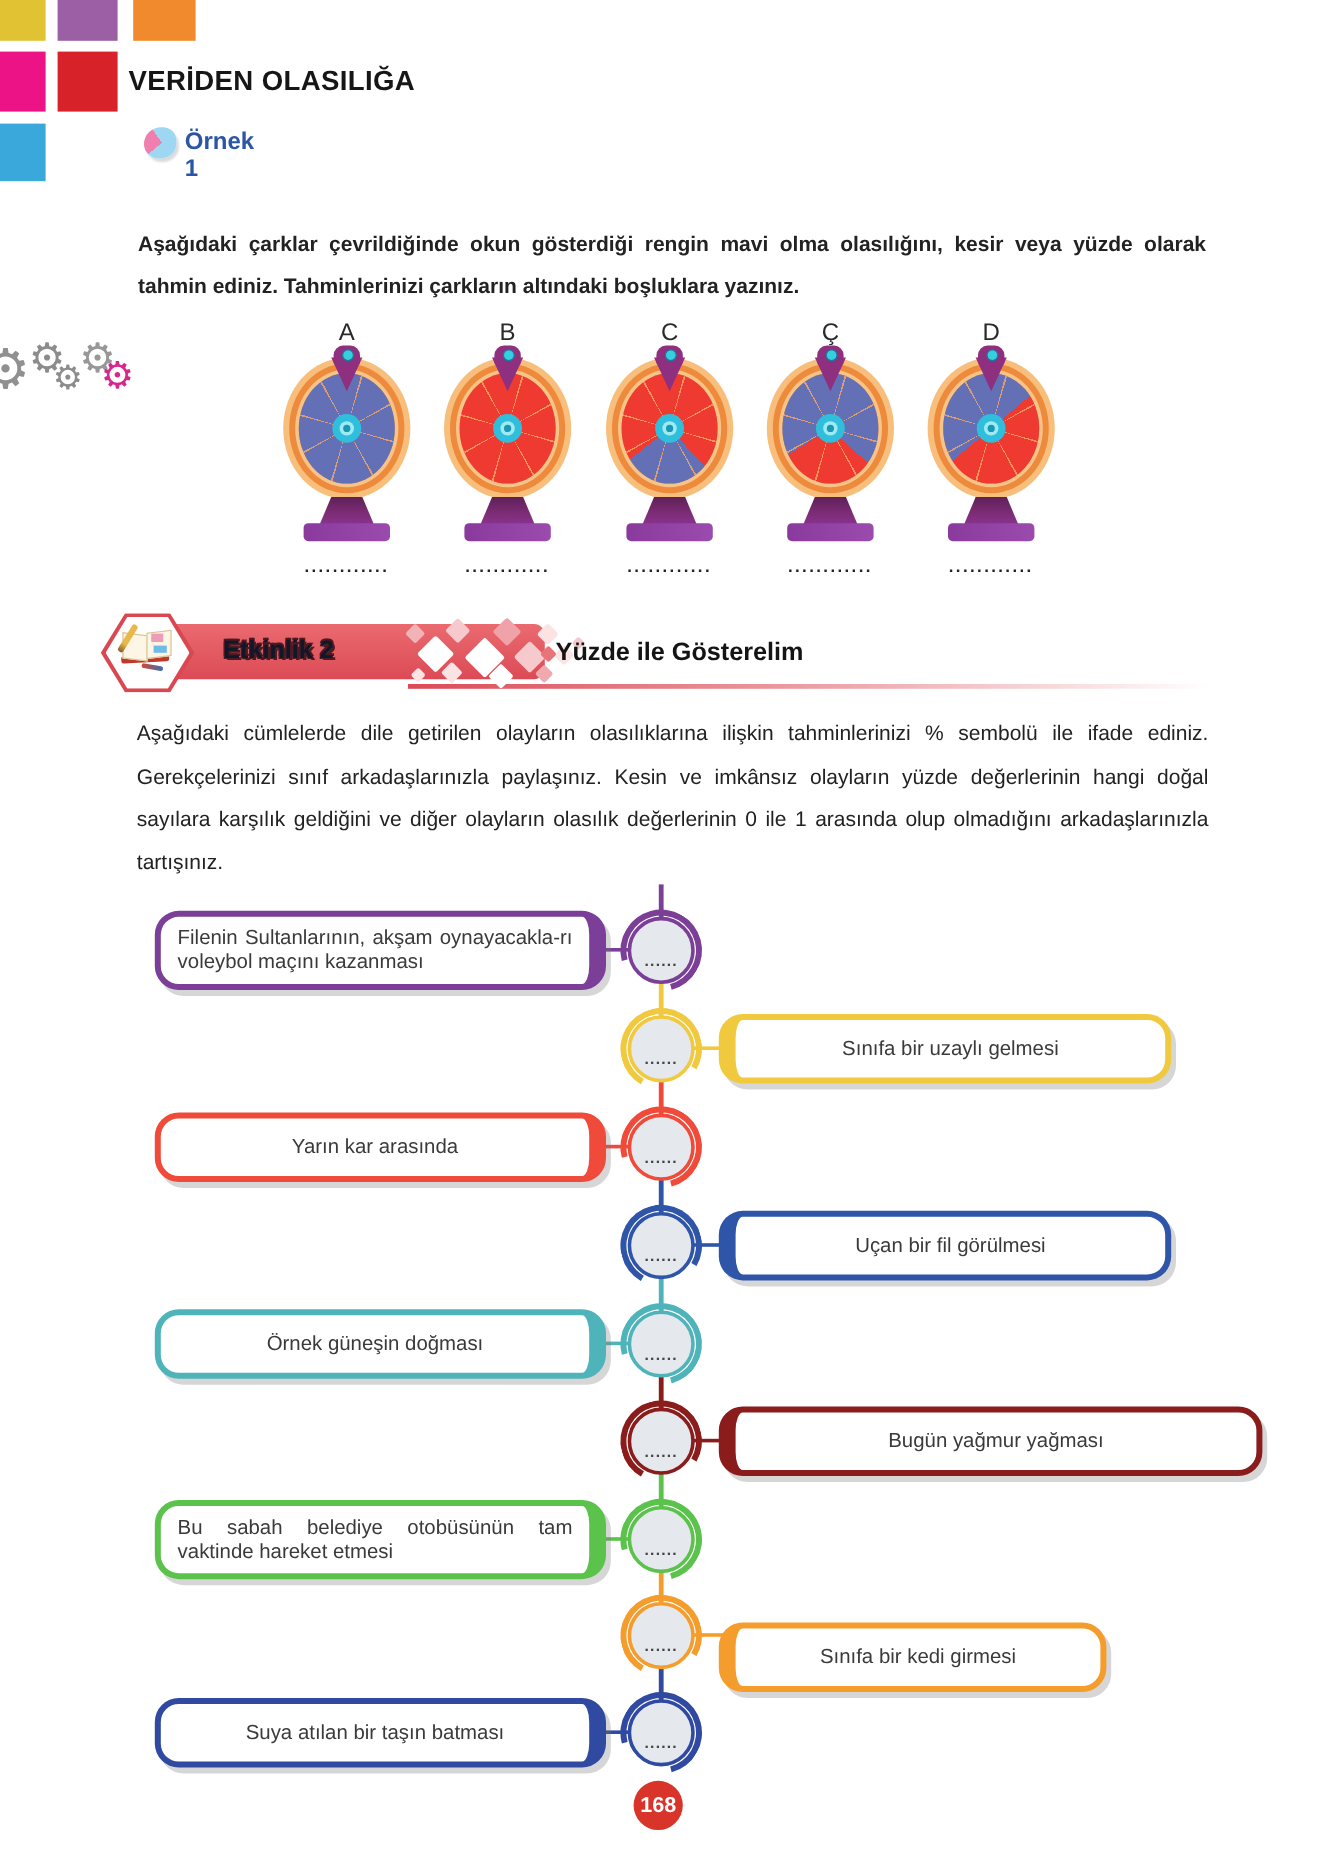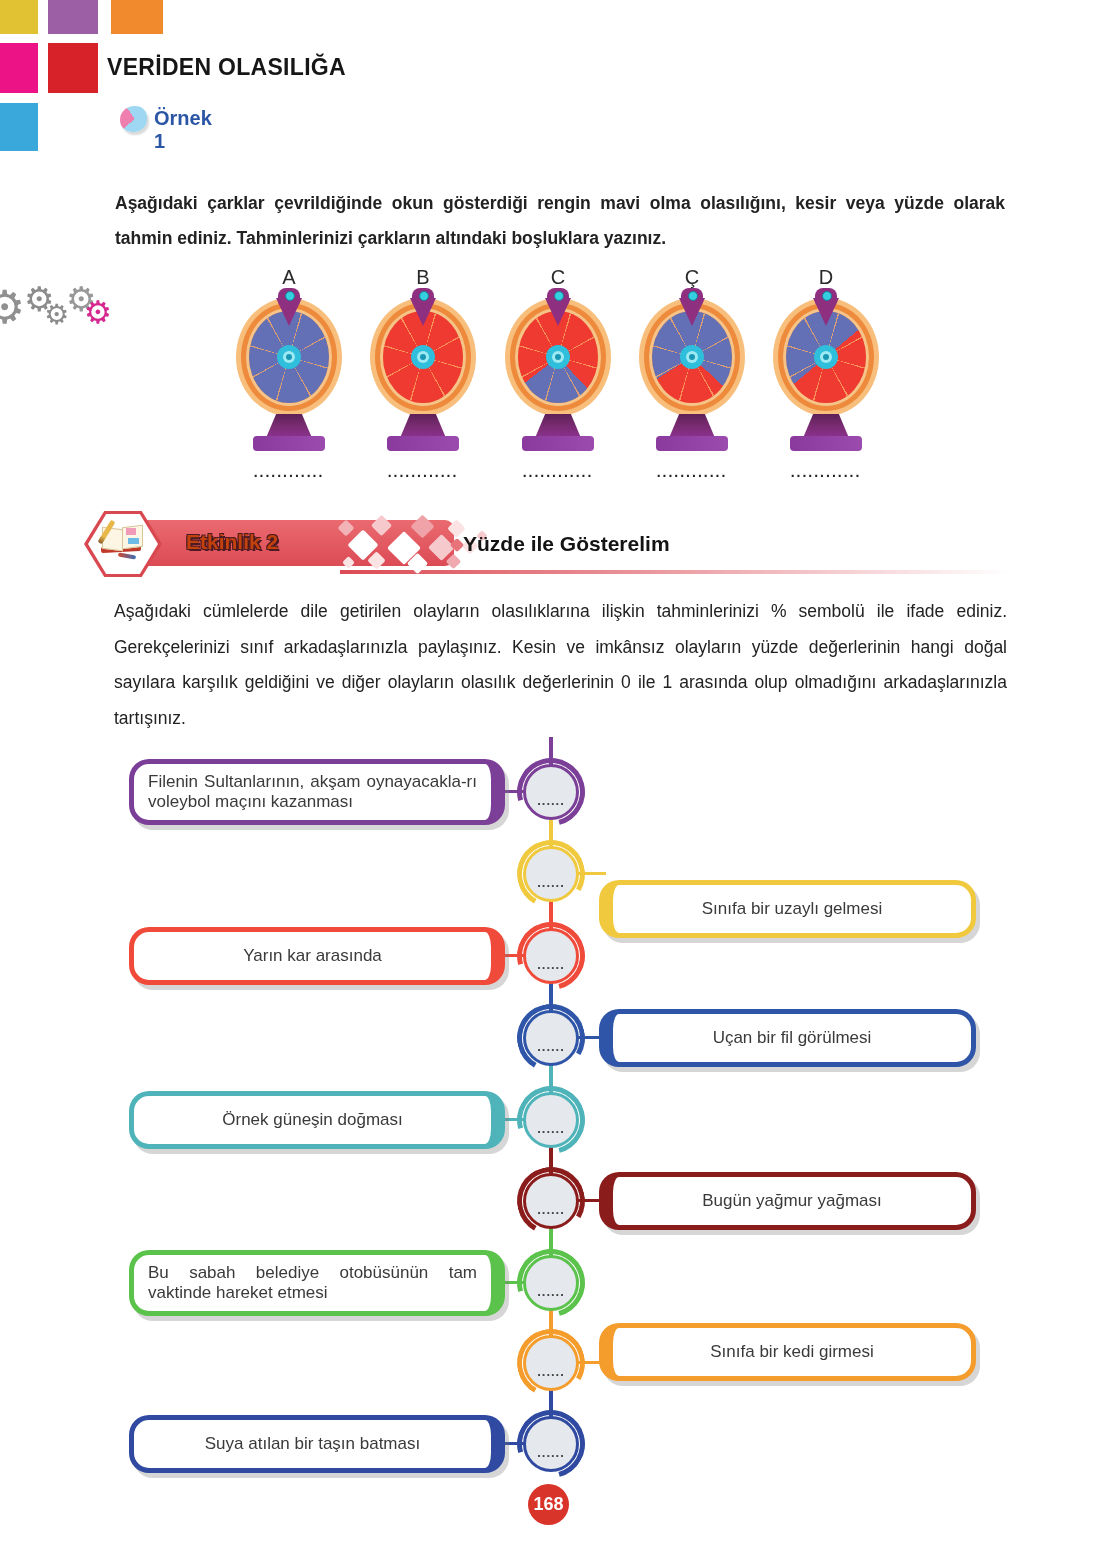--- a/index.html
+++ b/index.html
@@ -40,21 +40,21 @@
     background:linear-gradient(90deg,#8a3a9c,#9b4bad);z-index:2;}
   .wheel-answer{position:absolute;top:198px;width:100%;text-align:center;font-size:14px;font-weight:bold;
     letter-spacing:2px;color:#222;}
   
   .banner-bar{position:absolute;left:108px;top:520px;width:346px;height:46px;border-radius:9px;
     background:linear-gradient(180deg,#ea6a70,#dc4b55);}
   .banner-hex-outer{position:absolute;left:84px;top:511px;width:78px;height:66px;background:#d94850;
     clip-path:polygon(26% 0,74% 0,100% 50%,74% 100%,26% 100%,0 50%);z-index:3;}
   .banner-hex-inner{position:absolute;left:88px;top:514px;width:70px;height:60px;background:#ffffff;
     clip-path:polygon(26% 0,74% 0,100% 50%,74% 100%,26% 100%,0 50%);z-index:3;}
-  .badge-label{position:absolute;left:186px;top:530px;font-size:21px;font-weight:bold;color:#c2410c;z-index:4;
+  .badge-label{position:absolute;left:186px;top:530px;font-size:21px;font-weight:bold;color:#0f172a;z-index:4;
     text-shadow:2px 2px 0 #4c1a20,-1px -1px 0 #4c1a20,1px -1px 0 #4c1a20,-1px 1px 0 #4c1a20;}
   .banner-title{position:absolute;left:463px;top:532px;font-size:21px;font-weight:bold;color:#141414;z-index:4;}
   .banner-line{position:absolute;left:340px;top:570px;width:670px;height:4px;
     background:linear-gradient(90deg,#dc4b55 0%,#e9959b 45%,rgba(233,149,155,0) 100%);}
   .diamond{position:absolute;transform:rotate(45deg);border-radius:2px;z-index:3;}
   
   .bk{position:absolute;z-index:4;}
   
   .activity-desc{position:absolute;left:114px;top:594px;width:893px;font-size:17.5px;line-height:35.5px;
     text-align:justify;color:#222;}
@@ -259,21 +259,21 @@
       <div class="spine-seg" style="left: 549px; top: 1363px; height: 81px; background: rgb(47, 74, 160);"></div>
       <div class="ev-stub" style="left: 498px; top: 790px; width: 30px; background: rgb(123, 63, 152);"></div>
       <div class="ev-box" style="top: 792px; transform: translateY(-50%); border-color: rgb(123, 63, 152); border-width: 5px 14px 5px 5px; right: 601px; width: 376px; text-align: justify; justify-content: flex-start;">
         <span style="width: 100%;">Filenin Sultanlarının, akşam oynayacakla-rı voleybol maçını kazanması</span>
       </div>
       <div class="ev-arc" style="left: 517px; top: 758px; border-color: rgb(123, 63, 152); transform: rotate(30deg);"></div>
       <div class="ev-circle" style="left: 523px; top: 764px; border-color: rgb(123, 63, 152);">
         <div class="ev-dots">......</div>
       </div>
       <div class="ev-stub" style="left: 576px; top: 872px; width: 30px; background: rgb(240, 201, 63);"></div>
-      <div class="ev-box" style="top: 874px; transform: translateY(-50%); border-color: rgb(240, 201, 63); border-width: 5px 5px 5px 14px; left: 599px; width: 377px; text-align: center; margin-top: 35px;">
+      <div class="ev-box" style="top: 874px; transform: translateY(-50%); border-color: rgb(240, 201, 63); border-width: 5px 5px 5px 14px; left: 599px; width: 377px; text-align: center;">
         <span>Sınıfa bir uzaylı gelmesi</span>
       </div>
       <div class="ev-arc" style="left: 517px; top: 840px; border-color: rgb(240, 201, 63); transform: rotate(-15deg);"></div>
       <div class="ev-circle" style="left: 523px; top: 846px; border-color: rgb(240, 201, 63);">
         <div class="ev-dots">......</div>
       </div>
       <div class="ev-stub" style="left: 498px; top: 954px; width: 30px; background: rgb(240, 75, 58);"></div>
       <div class="ev-box" style="top: 956px; transform: translateY(-50%); border-color: rgb(240, 75, 58); border-width: 5px 14px 5px 5px; right: 601px; width: 376px; text-align: center;">
         <span>Yarın kar arasında</span>
       </div>
@@ -291,37 +291,37 @@
       </div>
       <div class="ev-stub" style="left: 498px; top: 1118px; width: 30px; background: rgb(79, 180, 186);"></div>
       <div class="ev-box" style="top: 1120px; transform: translateY(-50%); border-color: rgb(79, 180, 186); border-width: 5px 14px 5px 5px; right: 601px; width: 376px; text-align: center;">
         <span>Örnek güneşin doğması</span>
       </div>
       <div class="ev-arc" style="left: 517px; top: 1086px; border-color: rgb(79, 180, 186); transform: rotate(30deg);"></div>
       <div class="ev-circle" style="left: 523px; top: 1092px; border-color: rgb(79, 180, 186);">
         <div class="ev-dots">......</div>
       </div>
       <div class="ev-stub" style="left: 576px; top: 1199px; width: 30px; background: rgb(139, 28, 28);"></div>
-      <div class="ev-box" style="top: 1201px; transform: translateY(-50%); border-color: rgb(139, 28, 28); border-width: 5px 5px 5px 14px; left: 599px; width: 377px; text-align: right;">
+      <div class="ev-box" style="top: 1201px; transform: translateY(-50%); border-color: rgb(139, 28, 28); border-width: 5px 5px 5px 14px; left: 599px; width: 453px; text-align: right;">
         <span>Bugün yağmur yağması</span>
       </div>
       <div class="ev-arc" style="left: 517px; top: 1167px; border-color: rgb(139, 28, 28); transform: rotate(-15deg);"></div>
       <div class="ev-circle" style="left: 523px; top: 1173px; border-color: rgb(139, 28, 28);">
         <div class="ev-dots">......</div>
       </div>
       <div class="ev-stub" style="left: 498px; top: 1281px; width: 30px; background: rgb(91, 194, 76);"></div>
       <div class="ev-box" style="top: 1283px; transform: translateY(-50%); border-color: rgb(91, 194, 76); border-width: 5px 14px 5px 5px; right: 601px; width: 376px; text-align: justify; justify-content: flex-start;">
         <span style="width: 100%;">Bu sabah belediye otobüsünün tam vaktinde hareket etmesi</span>
       </div>
       <div class="ev-arc" style="left: 517px; top: 1249px; border-color: rgb(91, 194, 76); transform: rotate(30deg);"></div>
       <div class="ev-circle" style="left: 523px; top: 1255px; border-color: rgb(91, 194, 76);">
         <div class="ev-dots">......</div>
       </div>
       <div class="ev-stub" style="left: 576px; top: 1361px; width: 30px; background: rgb(245, 157, 44);"></div>
-      <div class="ev-box" style="top: 1352px; transform: translateY(-50%); border-color: rgb(245, 157, 44); border-width: 5px 5px 5px 14px; left: 599px; width: 377px; text-align: center;">
+      <div class="ev-box" style="top: 1381px; transform: translateY(-50%); border-color: rgb(245, 157, 44); border-width: 5px 5px 5px 14px; left: 599px; width: 323px; text-align: center;">
         <span>Sınıfa bir kedi girmesi</span>
       </div>
       <div class="ev-arc" style="left: 517px; top: 1329px; border-color: rgb(245, 157, 44); transform: rotate(-15deg);"></div>
       <div class="ev-circle" style="left: 523px; top: 1335px; border-color: rgb(245, 157, 44);">
         <div class="ev-dots">......</div>
       </div>
       <div class="ev-stub" style="left: 498px; top: 1442px; width: 30px; background: rgb(47, 74, 160);"></div>
       <div class="ev-box" style="top: 1444px; transform: translateY(-50%); border-color: rgb(47, 74, 160); border-width: 5px 14px 5px 5px; right: 601px; width: 376px; text-align: center;">
         <span>Suya atılan bir taşın batması</span>
       </div>

